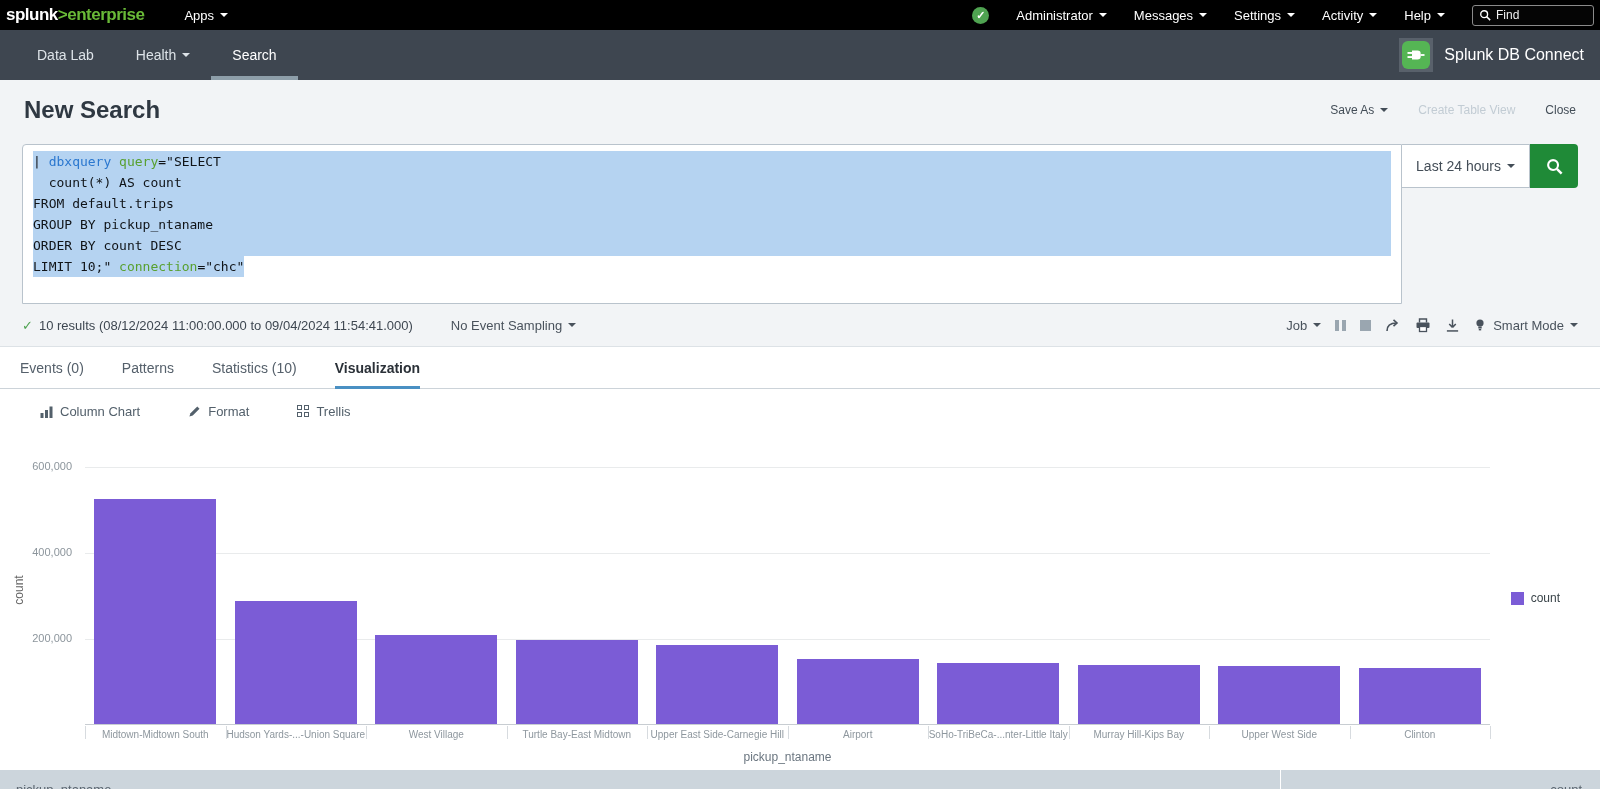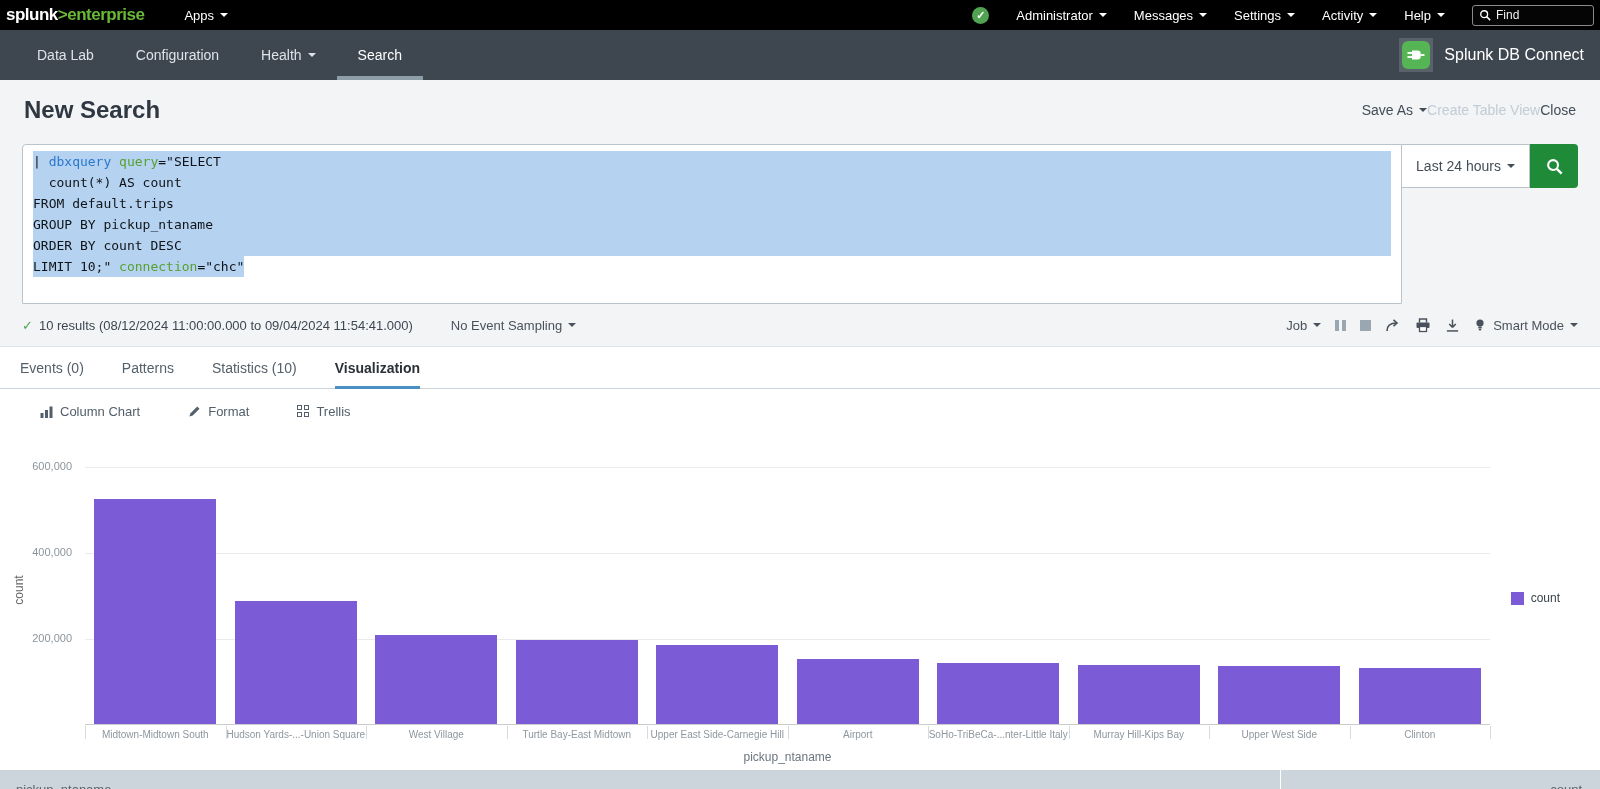--- a/index.html
+++ b/index.html
@@ -38,21 +38,21 @@
   .app-icon-wrap { width:34px; height:34px; background:#59616b; display:flex;
     align-items:center; justify-content:center; }
   .app-icon { width:28px; height:28px; background:#55b554; border-radius:6px;
     display:flex; align-items:center; justify-content:center; }
   .app-name { font-size:16px; color:#fff; }
 
   
   .page-header { background:#f2f4f6; height:60px; display:flex; align-items:center;
     padding:0 24px; }
   .page-title { font-size:24px; font-weight:600; color:#2f3842; }
-  .header-actions { margin-left:auto; display:flex; font-size:14px;
+  .header-actions { margin-left:auto; display:flex; gap:30px; font-size:12px;
     color:#434d57; align-items:center; }
   .header-actions .action { cursor:pointer; display:flex; align-items:center; }
   .header-actions .disabled { color:#c2ccd4; cursor:default; }
 
   
   .search-row { background:#f2f4f6; padding:4px 22px 0; display:flex;
     align-items:flex-start; height:164px; }
   .query-box { flex:1; background:#fff; border:1px solid #b9c3cc;
     border-radius:4px 0 0 0; height:160px; padding:6px 10px;
     font-family:"DejaVu Sans Mono",monospace; font-size:13px; color:#101418;
@@ -170,23 +170,20 @@
       <input placeholder="Find" style="">
     </div>
   </div>
 </div>
 
 <div class="appnav">
   <div class="nav-item">
       <span>Data Lab</span>
     </div>
   <div class="nav-item">
-      <span>Configuration</span>
-    </div>
-  <div class="nav-item">
       <span>Health</span>
       <span class="caret"></span>
     </div>
   <div class="nav-item active">
       <span>Search</span>
     </div>
   <div class="appnav-right">
     <div class="app-icon-wrap">
       <div class="app-icon">
         <svg width="20" height="20" viewBox="0 0 20 20">

